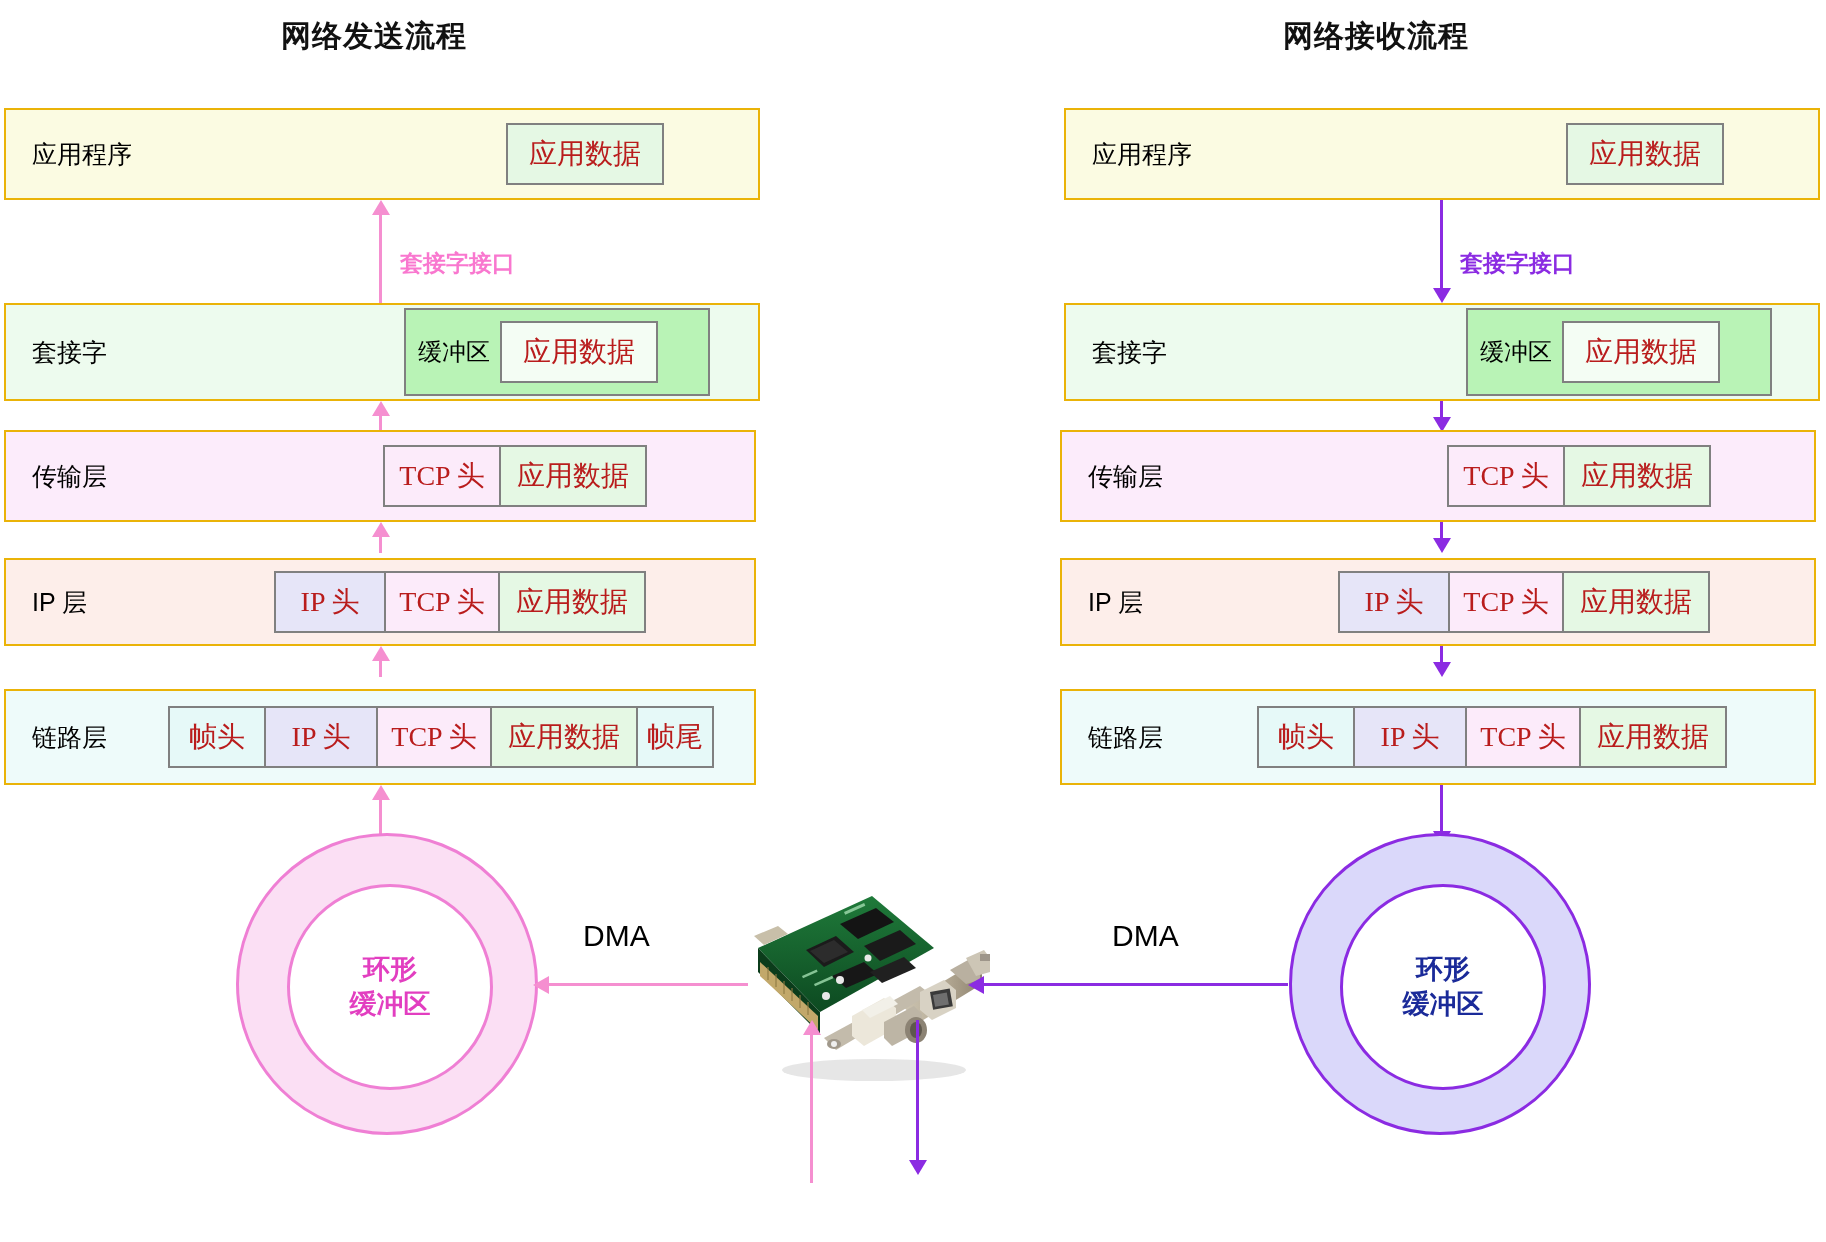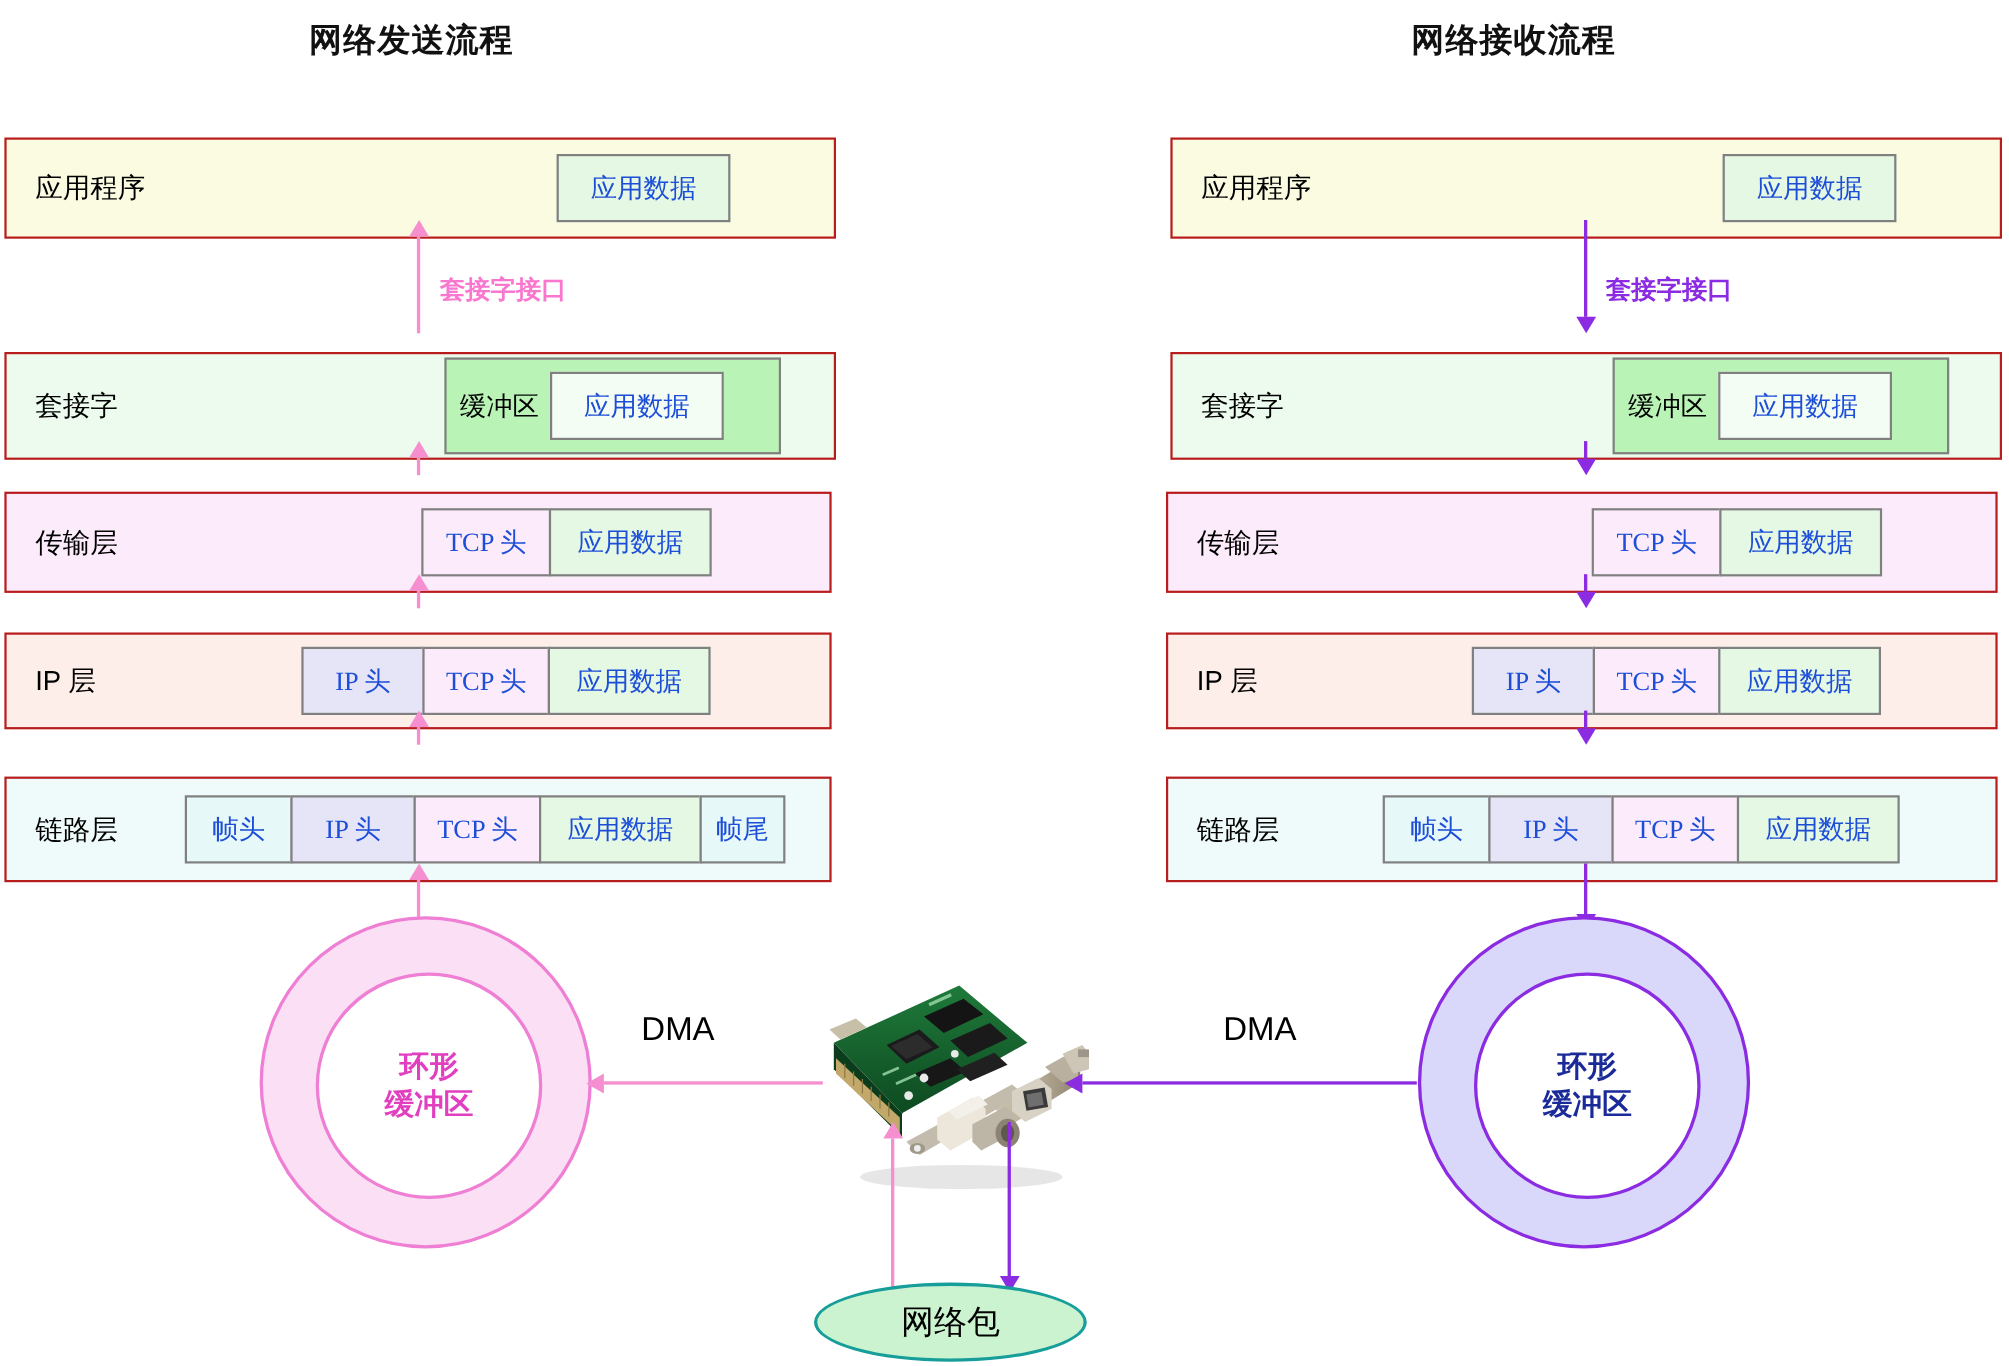--- a/index.html
+++ b/index.html
@@ -32,24 +32,23 @@
     white-space: nowrap;
     letter-spacing: 1px;
   }
   #title-left  { left: 281px; top: 16px; }
   #title-right { left: 1283px; top: 16px; }
 
   
   .layer {
     position: absolute;
     box-sizing: border-box;
-    border: 2px solid #b91c1c;
+    border: 2px solid #eab308;
     display: flex;
     align-items: center;
-    margin-top: 17px;
   }
   .layer-label {
     position: absolute;
     left: 26px;
     top: 50%;
     transform: translateY(-50%);
     font-size: 25px;
     font-weight: 500;
     color: #000;
     white-space: nowrap;
@@ -61,22 +60,22 @@
     display: flex;
     box-sizing: border-box;
   }
   .seg {
     box-sizing: border-box;
     border: 2px solid #808080;
     display: flex;
     align-items: center;
     justify-content: center;
     font-family: "Liberation Serif", "DejaVu Serif", serif;
-    font-size: 24px;
-    color: #1d4ed8;
+    font-size: 28px;
+    color: #b91c1c;
     white-space: nowrap;
     margin-left: -2px;
   }
   .seg:first-child { margin-left: 0; }
 
   
   .bufwrap {
     position: absolute;
     top: 50%;
     transform: translateY(-50%);
@@ -359,23 +358,20 @@
   <div class="varrow up" id="packet-to-nic-arrow" style="left:810px; top:1020px;">
     <div class="shaft pinkline" style="top:15px; height:148px;"></div>
     <div class="head pinkhead-u" style="left:-7px; top:0;"></div>
   </div>
 
   <div class="varrow down" id="nic-to-packet-arrow" style="left:916px; top:1020px;">
     <div class="shaft purpline" style="top:0; height:140px;"></div>
     <div class="head purphead-d" style="left:-7px; top:140px;"></div>
   </div>
 
-  <div id="packet" style="left:740px; top:1166px; width:248px; height:72px;">
-    <span>网络包</span>
-  </div>
 
   <div class="layer fill-app" id="tx-layer-app" style="left:1064px; top:108px; width:756px; height:92px;">
     <span class="layer-label">应用程序</span>
     <div class="pdu" style="left:500px;">
       <div class="seg seg-data" style="width:158px; height:62px;">应用数据</div>
     </div>
   </div>
 
   <div class="varrow down" id="tx-arrow-app-sock" style="left:1440px; top:200px;">
     <div class="shaft purpline" style="top:0; height:88px;"></div>

